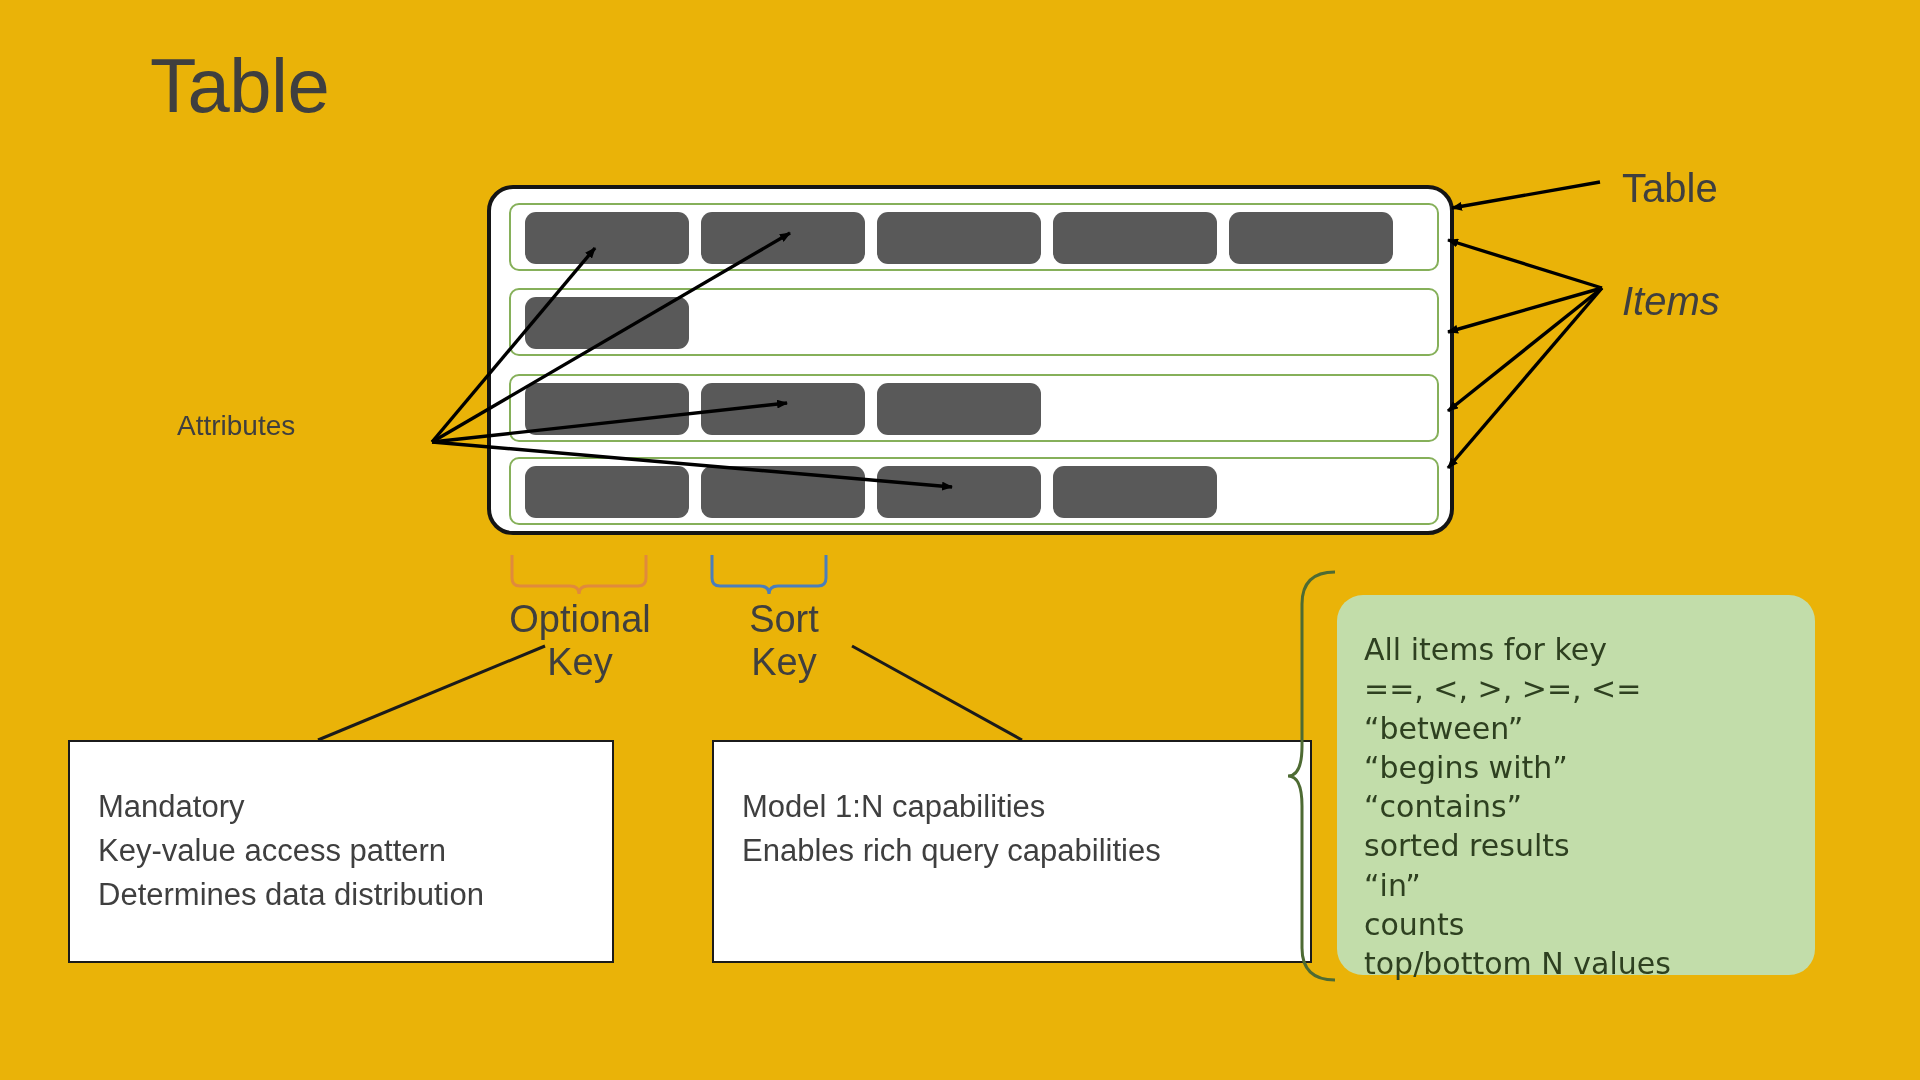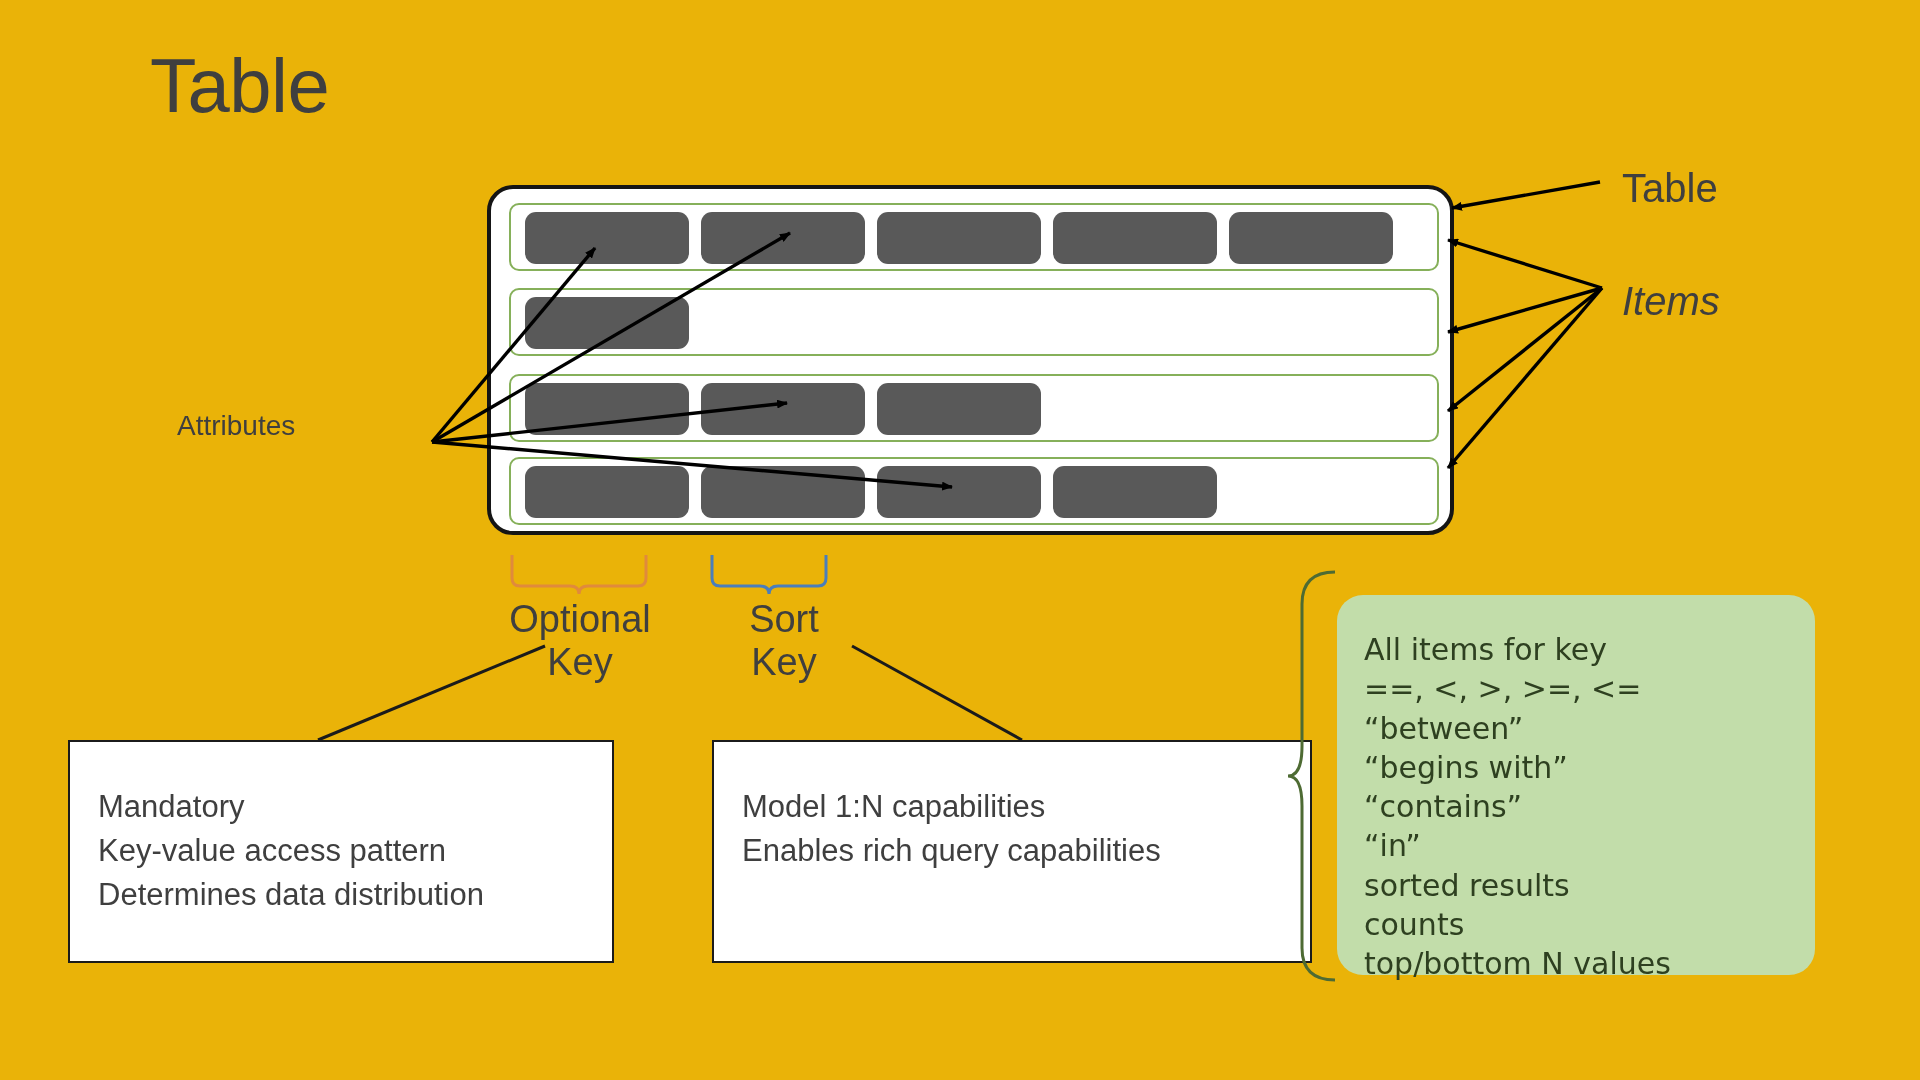--- a/index.html
+++ b/index.html
@@ -212,22 +212,22 @@
     </div>
   </div>
 
   <div id="green-callout">
     <div id="green-callout-lines">
       <div>All items for key</div>
       <div>==, &lt;, &gt;, &gt;=, &lt;=</div>
       <div>“between”</div>
       <div>“begins with”</div>
       <div>“contains”</div>
+      <div>sorted results</div>
       <div>“in”</div>
-      <div>sorted results</div>
       <div>counts</div>
       <div>top/bottom N values</div>
     </div>
   </div>
 
   <svg class="overlay" viewBox="0 0 1920 1080">
     <defs>
       <marker id="arrowhead" markerWidth="11" markerHeight="9" refX="10" refY="4.5" orient="auto" markerUnits="userSpaceOnUse">
         <path d="M0,0 L11,4.5 L0,9 z" fill="#000000"></path>
       </marker>

